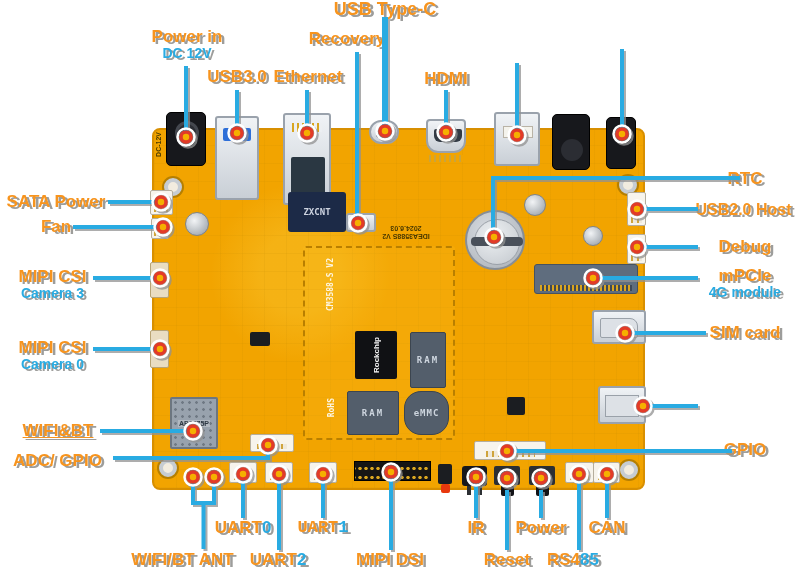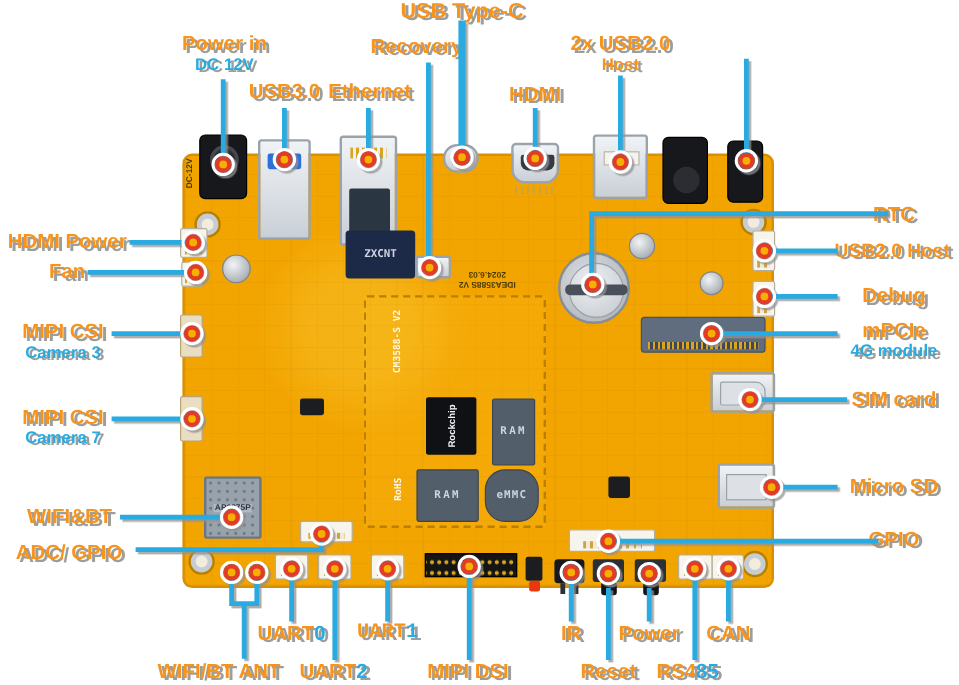--- a/index.html
+++ b/index.html
@@ -172,47 +172,42 @@
 
   <div class="lbl" style="left:127px;top:28px;width:120px;">
     <span>Power in</span>
     <span class="sub blue">DC 12V</span>
   </div>
   <div class="lbl" style="left:187px;top:68px;width:100px;">USB3.0</div>
   <div class="lbl" style="left:255px;top:68px;width:106px;">Ethernet</div>
   <div class="lbl" style="left:292px;top:30px;width:110px;">Recovery</div>
   <div class="lbl" style="left:323px;top:0px;width:124px;font-size:18px;">USB Type-C</div>
   <div class="lbl" style="left:401px;top:70px;width:90px;">HDMI</div>
-  <div class="lbl" style="left:457px;top:28px;width:120px;">
-    <span>2x USB2.0</span>
-    <span class="sub">Host</span>
-  </div>
 
   <div class="lbl" style="left:690px;top:170px;width:110px;">RTC</div>
   <div class="lbl" style="left:688px;top:201px;width:111px;font-size:16px;">USB2.0 Host</div>
   <div class="lbl" style="left:690px;top:238px;width:110px;">Debug</div>
   <div class="lbl" style="left:690px;top:267px;width:110px;">
     <span>mPCIe</span>
     <span class="sub blue">4G module</span>
   </div>
   <div class="lbl" style="left:690px;top:324px;width:110px;">SIM card</div>
-  <div class="lbl" style="left:690px;top:397px;width:110px;">Micro SD</div>
   <div class="lbl" style="left:690px;top:441px;width:110px;">GPIO</div>
 
-  <div class="lbl" style="left:0px;top:193px;width:112px;">HDMI Power</div>
+  <div class="lbl" style="left:0px;top:193px;width:112px;">SATA Power</div>
   <div class="lbl" style="left:0px;top:218px;width:112px;">Fan</div>
   <div class="lbl" style="left:0px;top:268px;width:105px;">
     <span>MIPI CSI</span>
     <span class="sub blue">Camera 3</span>
   </div>
   <div class="lbl" style="left:0px;top:339px;width:105px;">
     <span>MIPI CSI</span>
-    <span class="sub blue">Camera 7</span>
-  </div>
-  <div class="lbl" style="left:2px;top:422px;width:112px;">WIFI&amp;BT</div>
+    <span class="sub blue">Camera 0</span>
+  </div>
+  <div class="lbl" style="left:2px;top:422px;width:112px;text-decoration:underline;">WIFI&amp;BT</div>
   <div class="lbl" style="left:0px;top:452px;width:115px;">ADC/ GPIO</div>
 
   <div class="lbl" style="left:198px;top:519px;width:90px;">
     <span>UART</span><span class="blue">0</span>
   </div>
   <div class="lbl" style="left:278px;top:519px;width:90px;font-family:Liberation Mono, monospace;">
     <span>UART</span><span class="blue">1</span>
   </div>
   <div class="lbl" style="left:446px;top:519px;width:60px;">IR</div>
   <div class="lbl" style="left:496px;top:519px;width:90px;">Power</div>

